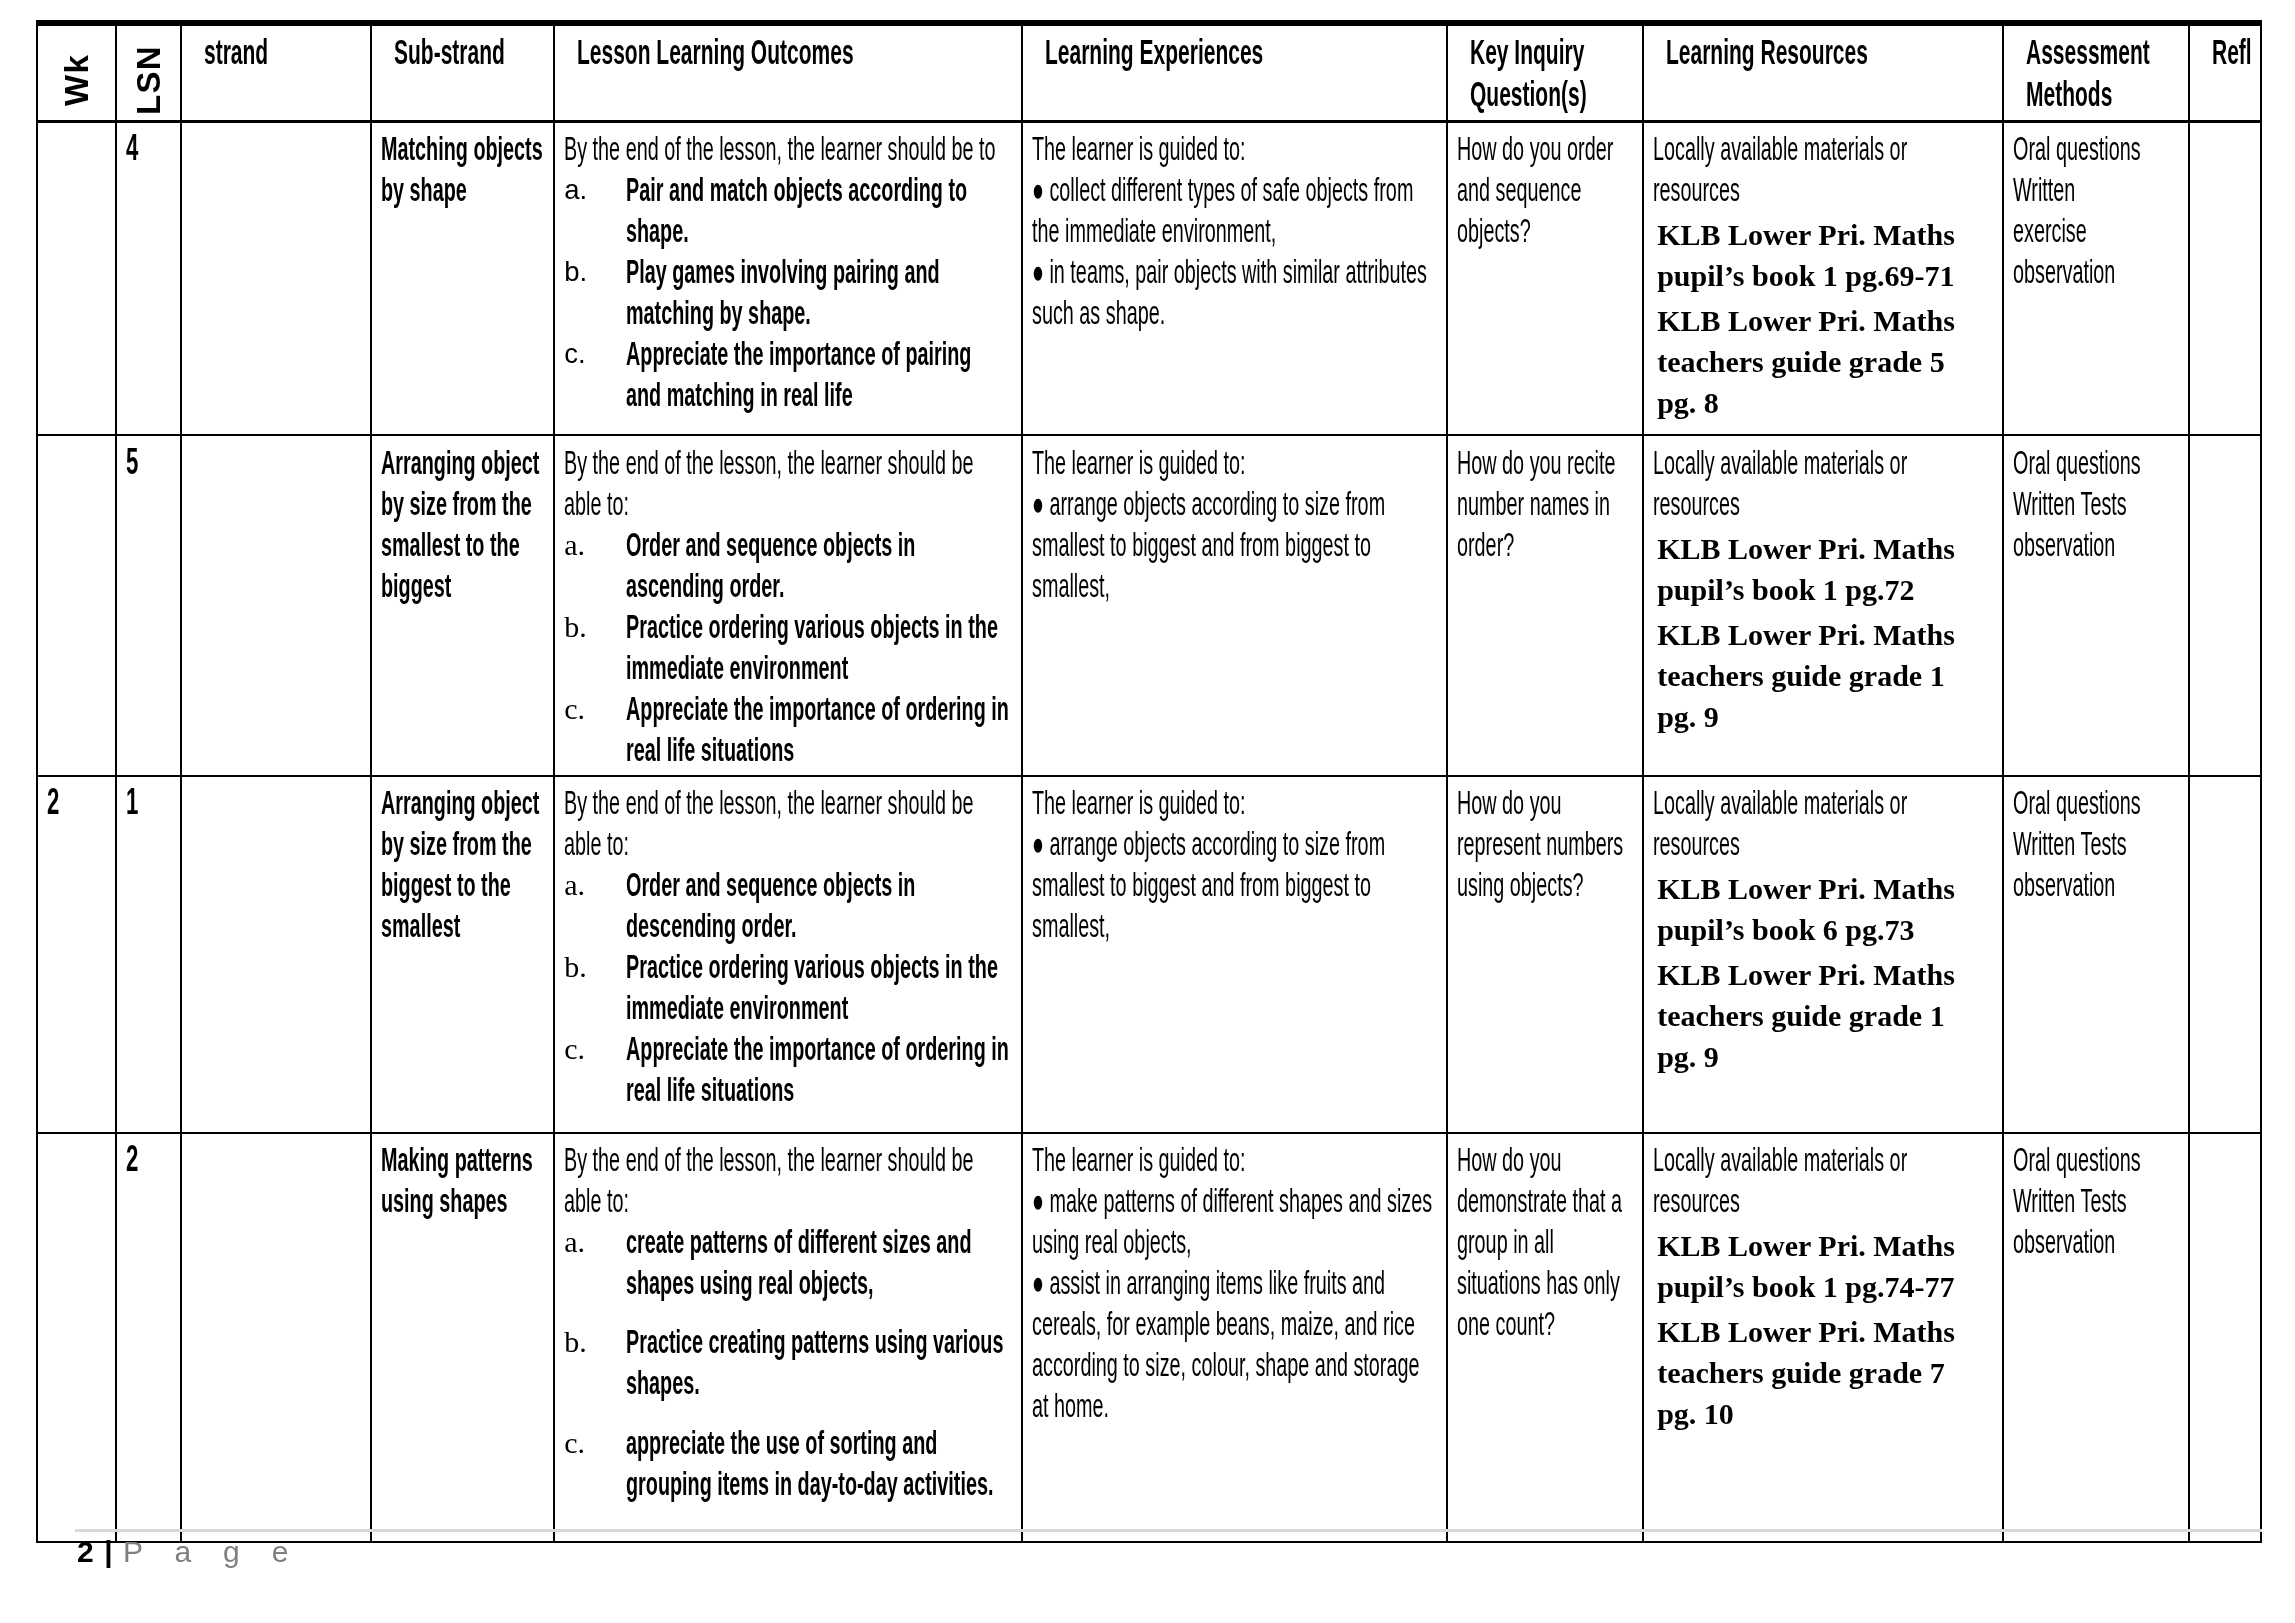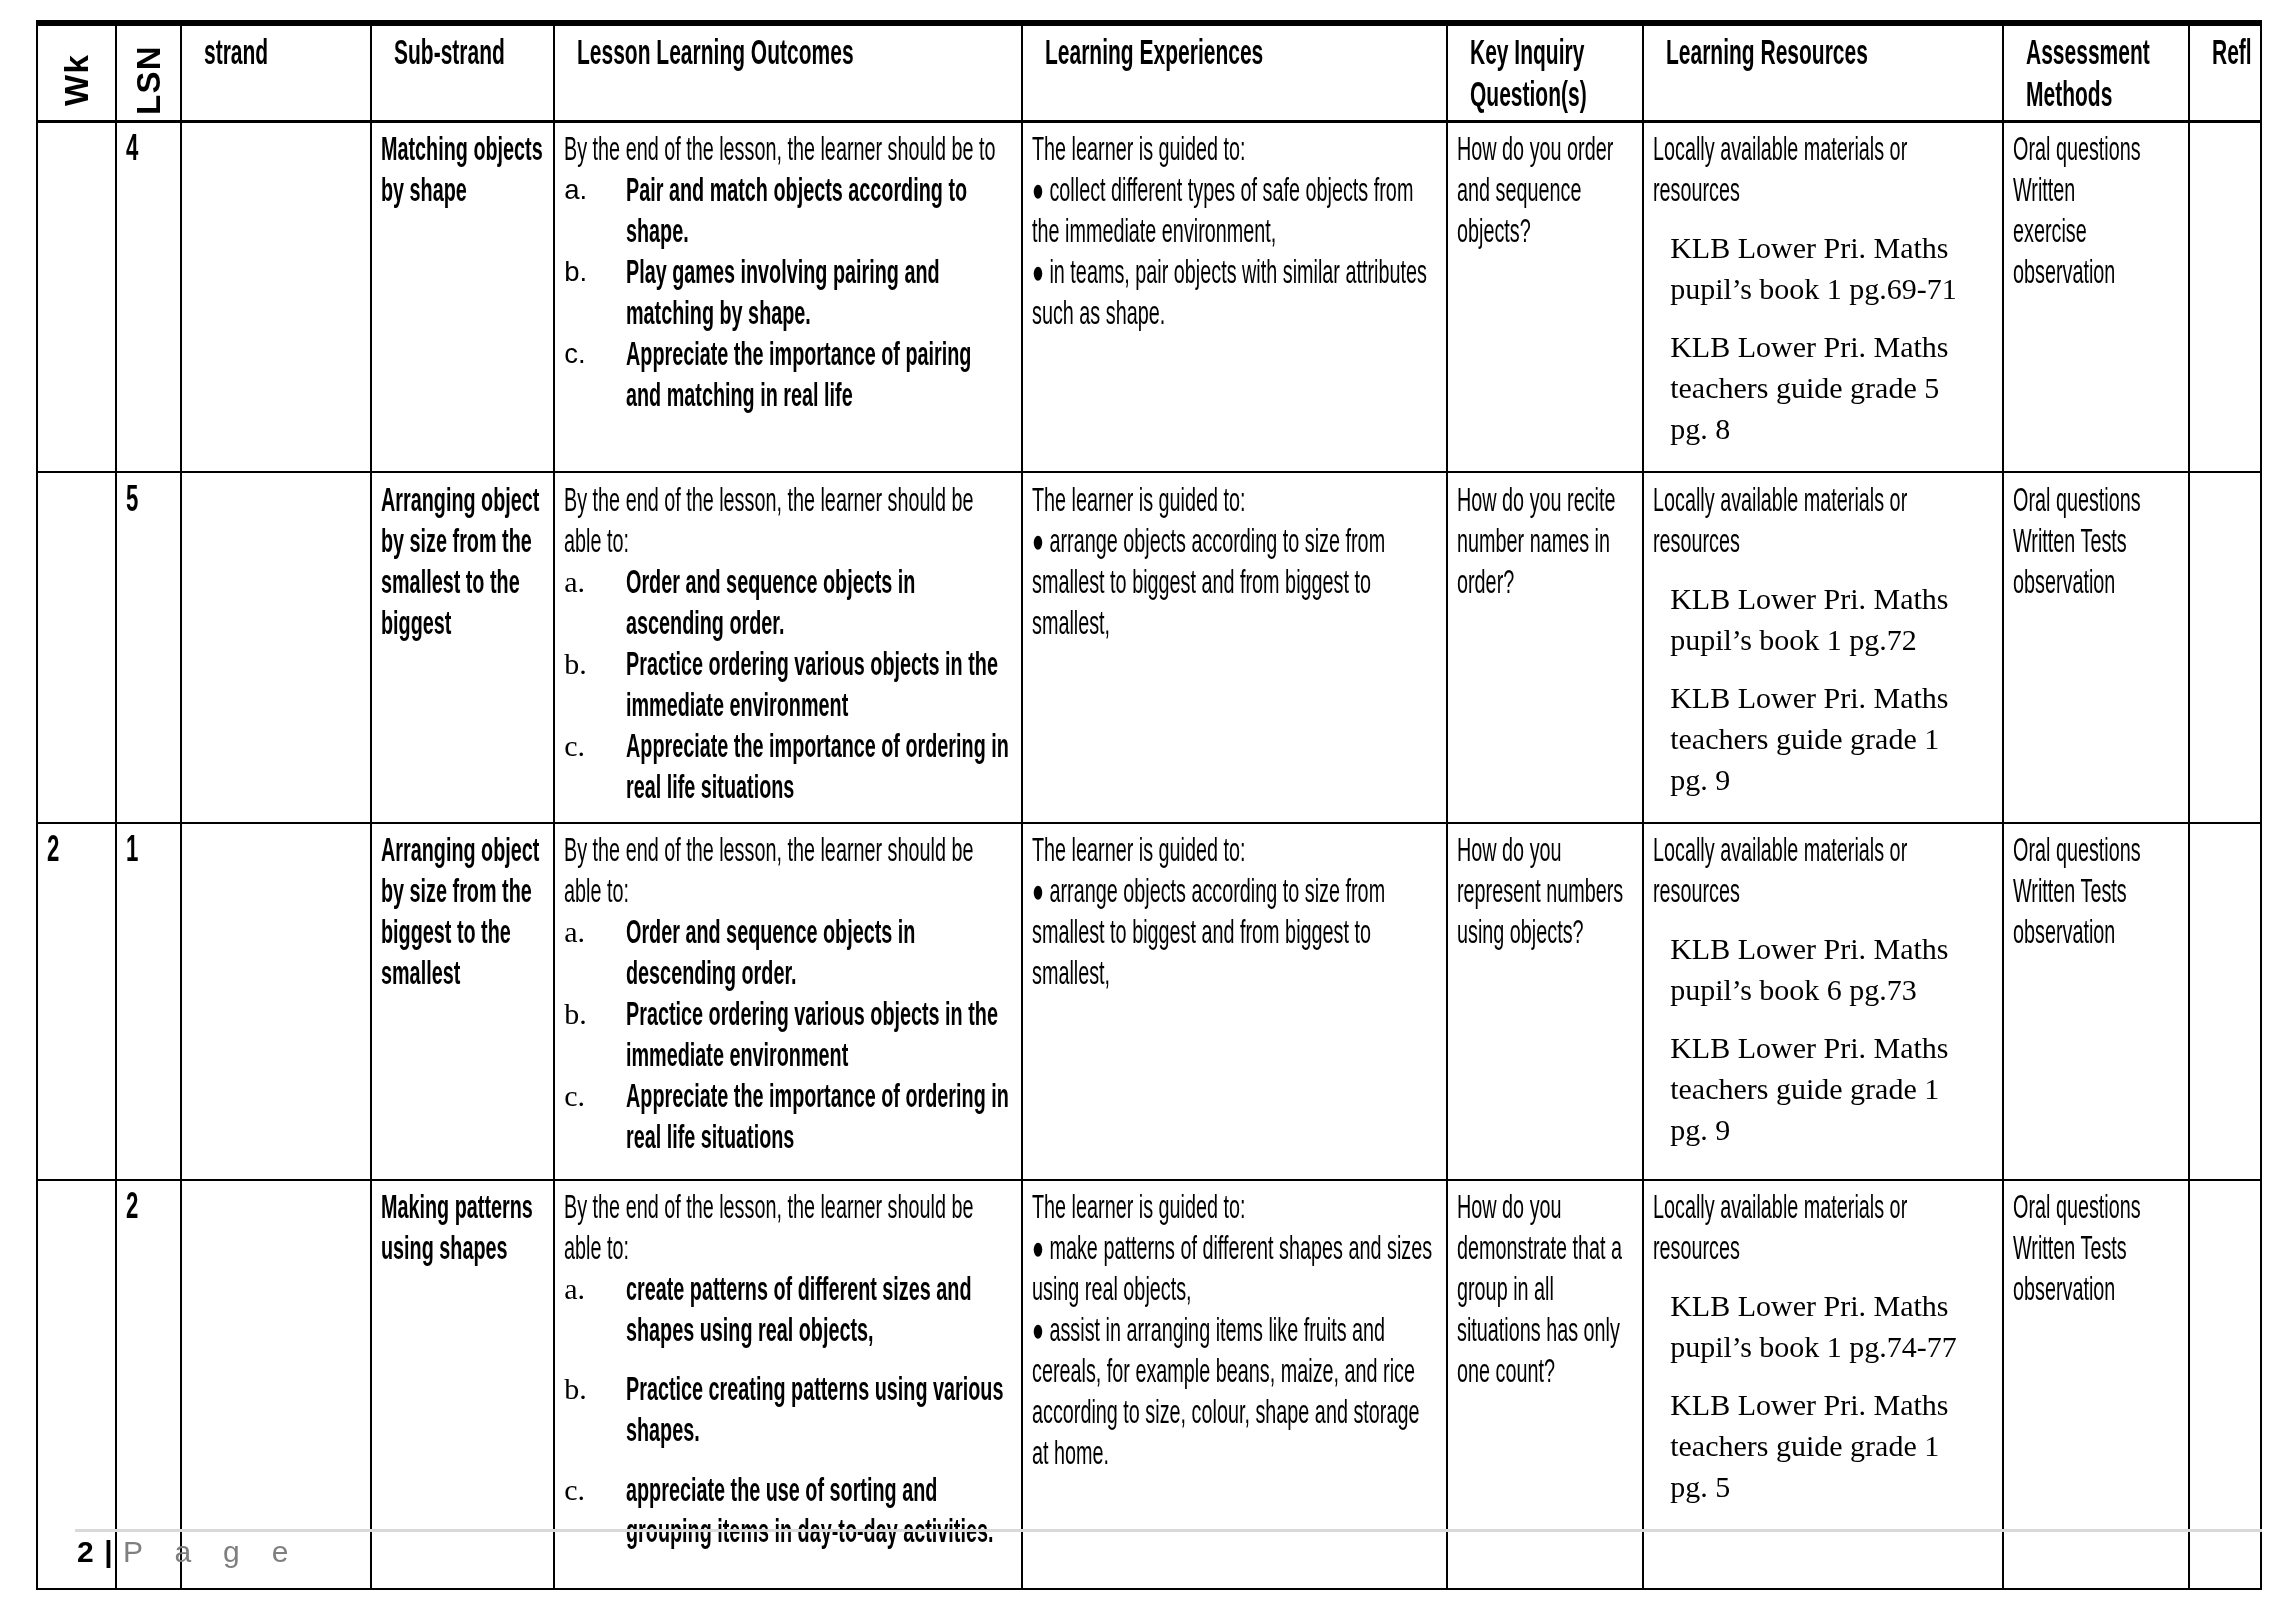--- a/index.html
+++ b/index.html
@@ -24,21 +24,21 @@
   .li .marker{flex:none;width:62px;font-size:27.5px;line-height:41px;}
   .li.serifm .marker{font-family:"Liberation Serif","DejaVu Serif",serif;font-size:30px;}
   .li .litext{flex:1 1 auto;min-width:0;font-weight:bold;}
   .row-spread .li{margin-bottom:18.3px;}
 
   .vh{position:relative;}
   .vh .vert{position:absolute;left:50%;top:58%;transform:translate(-50%,-50%) rotate(-90deg);
             font-weight:bold;font-size:33px;white-space:nowrap;letter-spacing:1.3px;}
 
   .exp-item{margin:0;}
-  .res-serif{margin:17px;}
+  .res-serif{margin:4px;font-weight:bold;}
 
   #footer-line{position:absolute;left:75px;right:33px;top:1529px;height:2.6px;background:#d9d9d9;}
   #footer{position:absolute;left:77px;top:1534px;font-size:30px;line-height:35px;}
   #footer .fnum{font-weight:bold;color:#000;}
   #footer .fsep{color:#000;margin:0 10.5px;font-weight:bold;}
   #footer .flabel{color:#7f7f7f;letter-spacing:11.8px;}
 </style>
 </head>
 <body>
 
@@ -329,21 +329,21 @@
               <div class="cw exp-item">● assist in arranging items like fruits and cereals, for example beans, maize, and rice according to size, colour, shape and storage at home.</div>
             </div>
     </td>
     <td>
             <div class="cw">How do you demonstrate that a group in all situations has only one count?</div>
           </td>
     <td>
       <div class="cw">Locally available materials or resources</div>
       <div class="res-list">
               <div class="serif res-serif">KLB Lower Pri. Maths pupil’s book 1 pg.74-77</div>
-              <div class="serif res-serif">KLB Lower Pri. Maths teachers guide grade 1 pg. 5</div>
+              <div class="serif res-serif">KLB Lower Pri. Maths teachers guide grade 7 pg. 10</div>
             </div>
     </td>
     <td>
             <div class="assess-list">
               <div class="cw">Oral questions</div>
               <div class="cw">Written Tests</div>
               <div class="cw">observation</div>
             </div>
           </td>
     <td>

